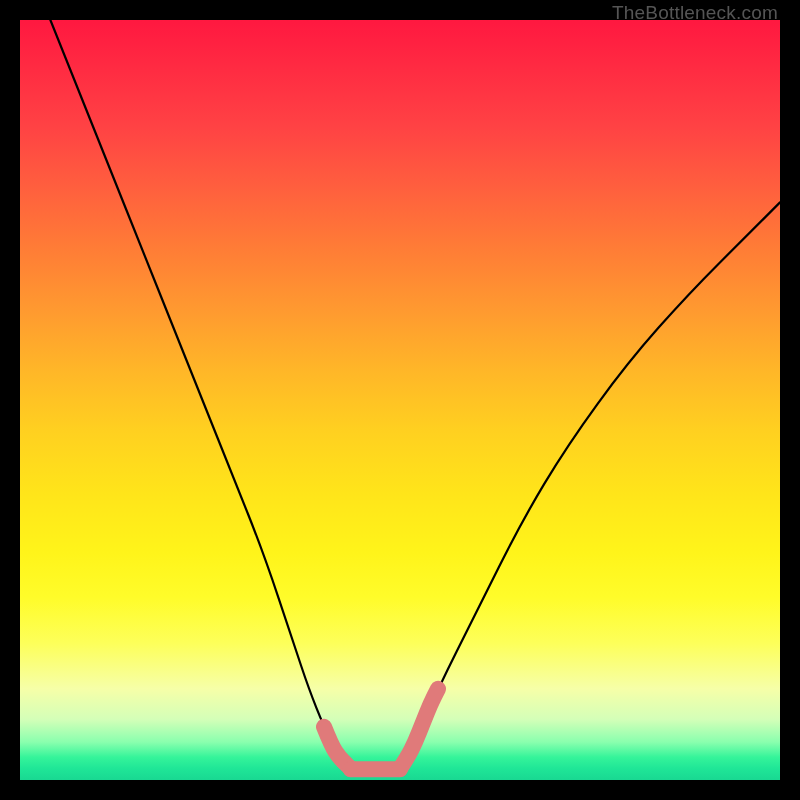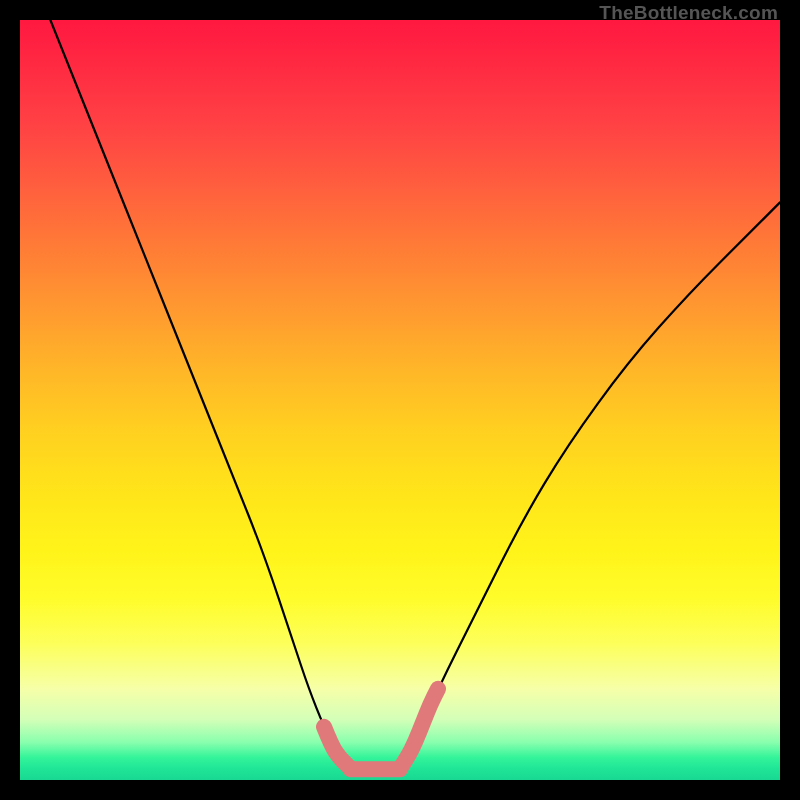--- a/index.html
+++ b/index.html
@@ -53,21 +53,21 @@
     top: 0;
     width: 100%;
     height: 100%;
   }
   .watermark {
     position: absolute;
     top: 2px;
     right: 22px;
     color: #555;
     font-size: 19px;
-    font-weight: 700;
+    font-weight: 400;
     letter-spacing: 0.2px;
   }
 </style>
 </head>
 <body>
 
 <div class="watermark">TheBottleneck.com</div>
 
 <div class="frame">
   <div class="gradient"></div>

